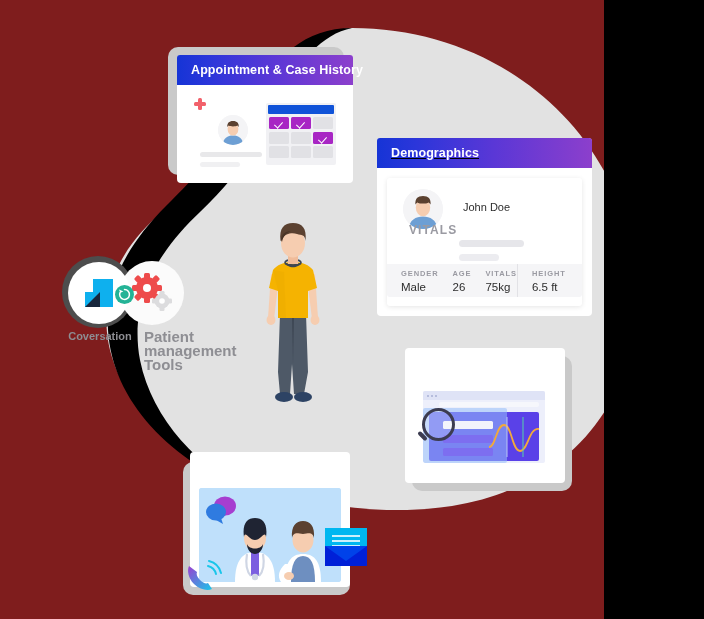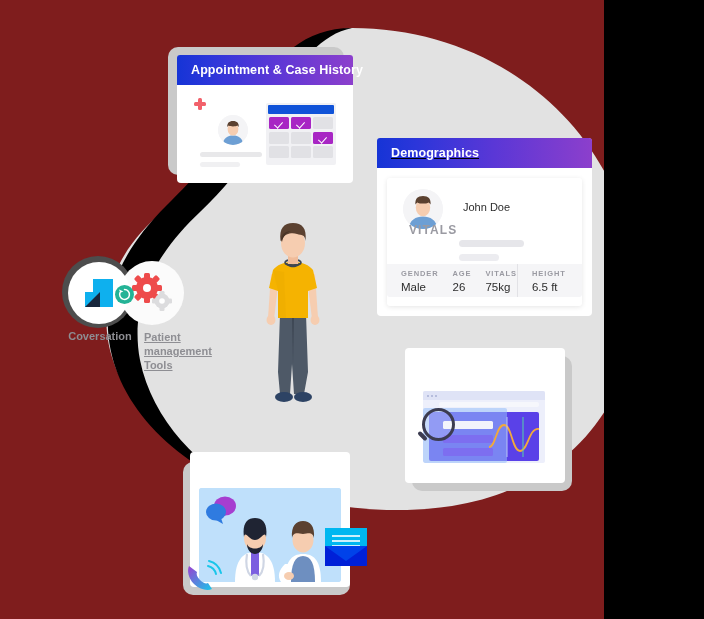--- a/index.html
+++ b/index.html
@@ -334,25 +334,24 @@
     width: 86px;
     text-align: center;
     font-size: 11px;
     color: #8e8e93;
     font-weight: bold;
   }
   #tools-label {
     position: absolute;
     left: 144px; top: 330px;
     width: 80px;
-    font-size: 11px;
+    font-size: 15px;
     line-height: 14px;
     color: #8e8e93;
     font-weight: bold;
-    text-decoration: underline;
   }
 
   
   #person { position: absolute; left: 258px; top: 222px; width: 70px; height: 182px; }
 
   .nowrap { white-space: nowrap; }
 </style>
 </head>
 <body>
 

